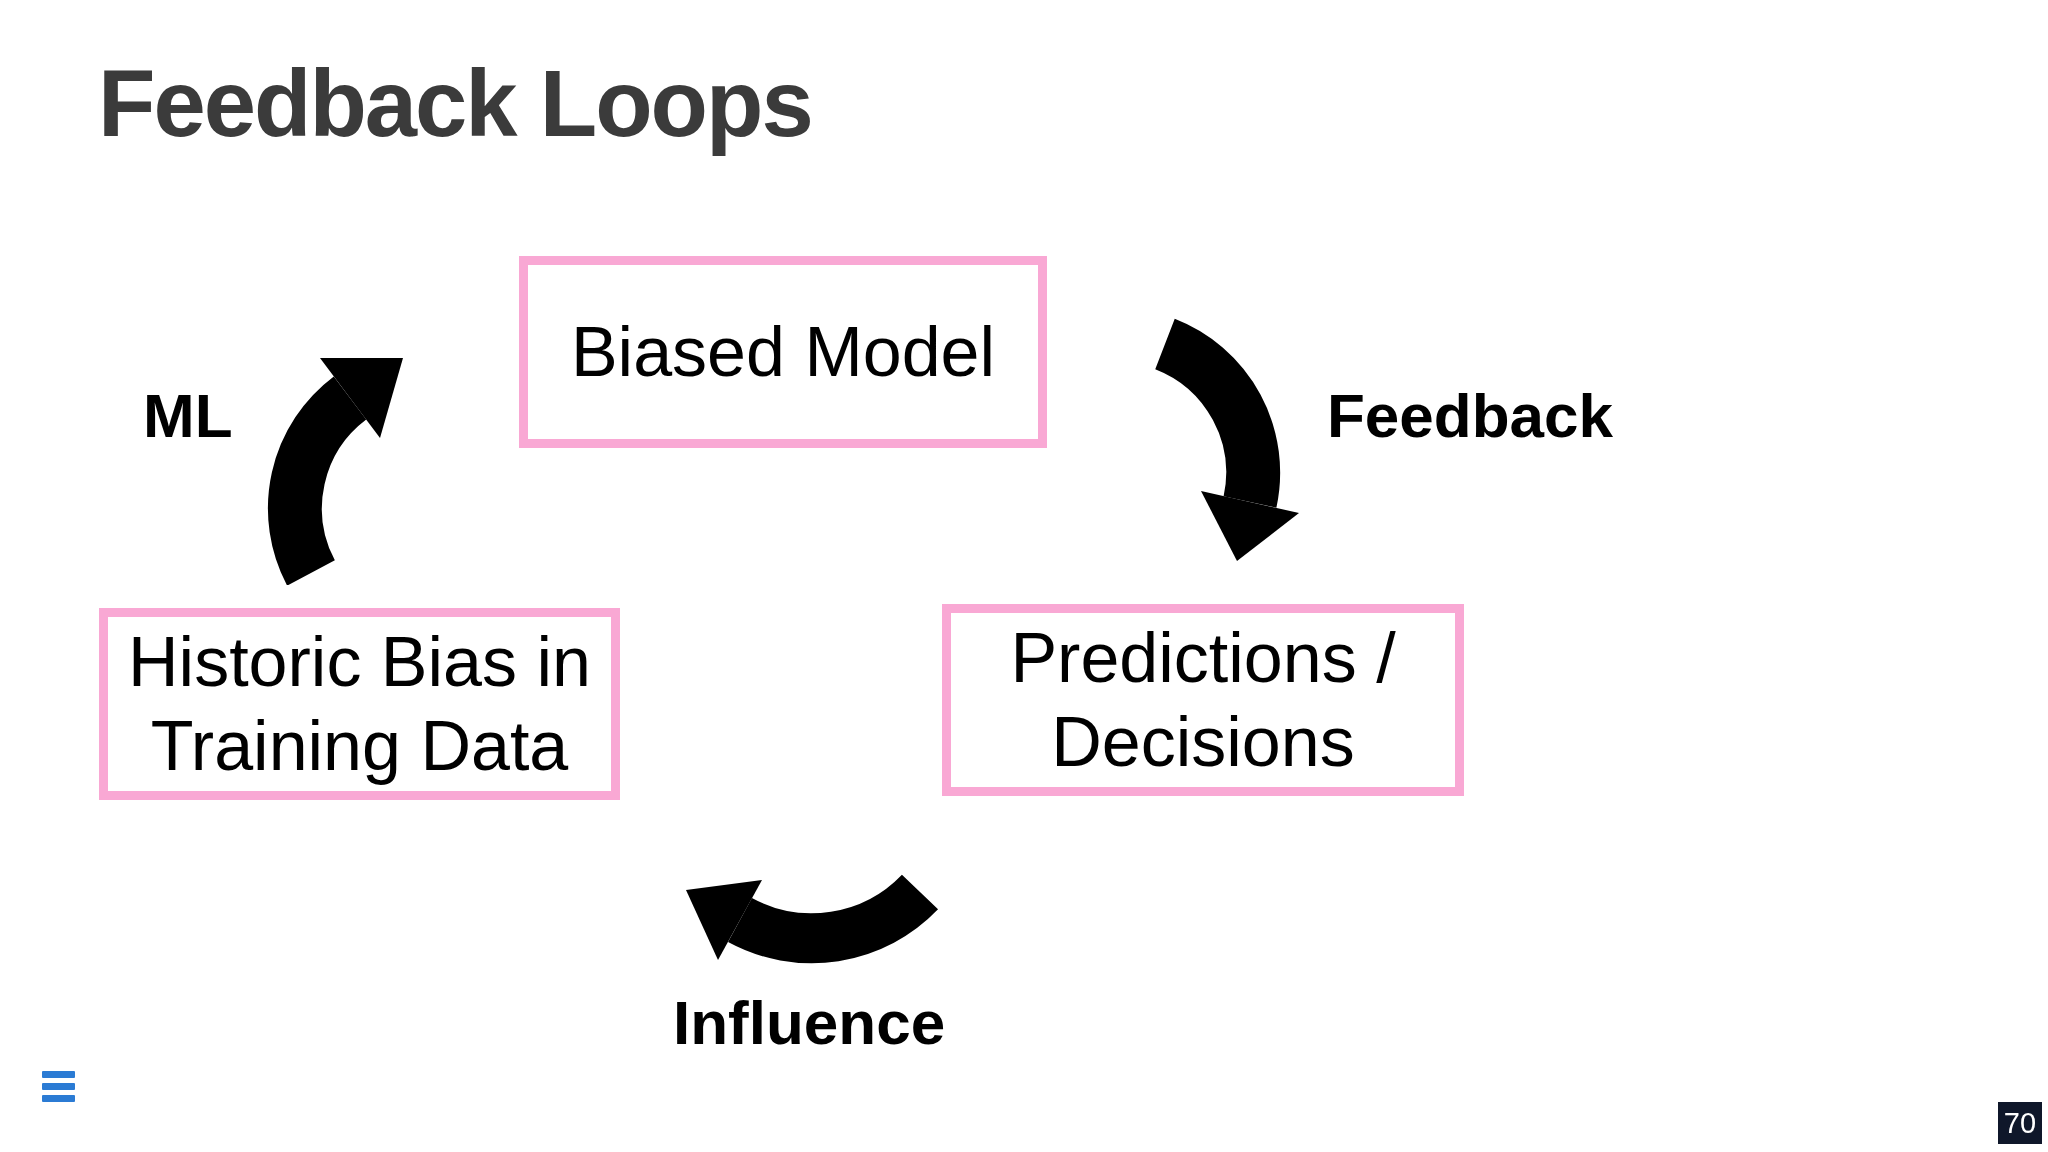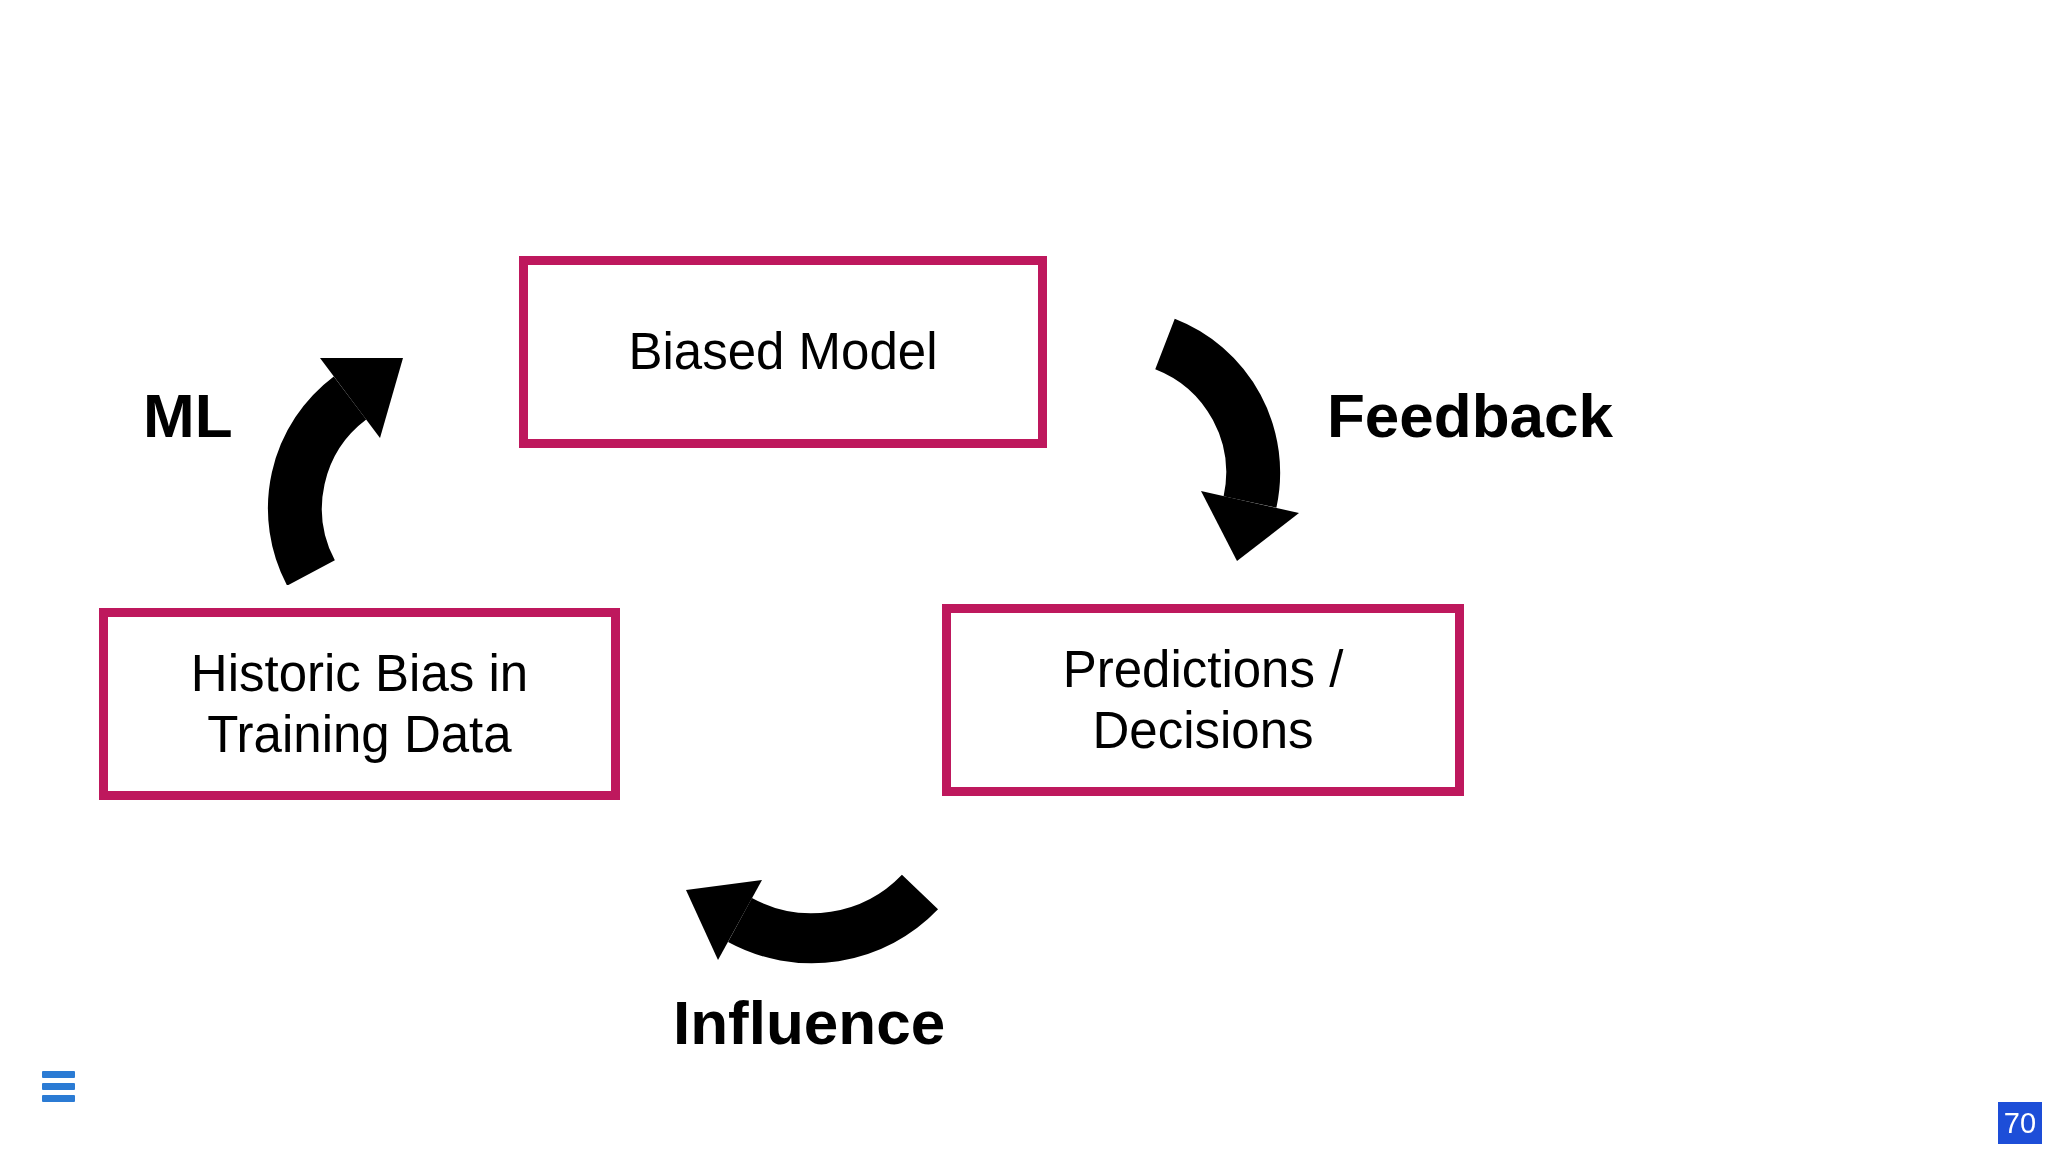--- a/index.html
+++ b/index.html
@@ -22,28 +22,28 @@
     margin: 0;
     font-size: 94px;
     line-height: 1;
     font-weight: 700;
     letter-spacing: -2px;
     color: #3b3b3b;
   }
   .node {
     position: absolute;
     box-sizing: border-box;
-    border: 9px solid #be185d;
+    border: 9px solid #f9a8d4;
     background: #ffffff;
     color: #000000;
     display: flex;
     align-items: center;
     justify-content: center;
     text-align: center;
-    font-size: 51px;
+    font-size: 70px;
     line-height: 1.2;
   }
   #node-biased-model      { left: 519px; top: 256px; width: 528px; height: 192px; }
   #node-historic-bias     { left: 99px;  top: 608px; width: 521px; height: 192px; }
   #node-predictions       { left: 918px; top: 604px; width: 522px; height: 192px; margin-left: 24px; }
   .node .node-label { display: block; padding: 0 8px; }
   .edge-label {
     position: absolute;
     font-size: 62px;
     font-weight: 700;
@@ -75,33 +75,34 @@
     height: 7px;
     background: #2b7bd4;
     border-radius: 1px;
   }
   .page-badge {
     position: absolute;
     left: 1998px;
     top: 1102px;
     width: 44px;
     height: 42px;
-    background: #1d4ed8;
+    background: #0f172a;
     color: #ffffff;
     font-size: 29px;
     display: flex;
     align-items: center;
     justify-content: center;
   }
 </style>
 </head>
 <body>
 
 <div class="slide">
 
+  <h1 class="title">Feedback Loops</h1>
 
   <div class="node" id="node-biased-model">
     <span class="node-label">Biased Model</span>
   </div>
   <div class="node" id="node-historic-bias">
     <span class="node-label">Historic Bias in Training Data</span>
   </div>
   <div class="node" id="node-predictions">
     <span class="node-label">Predictions / Decisions</span>
   </div>

